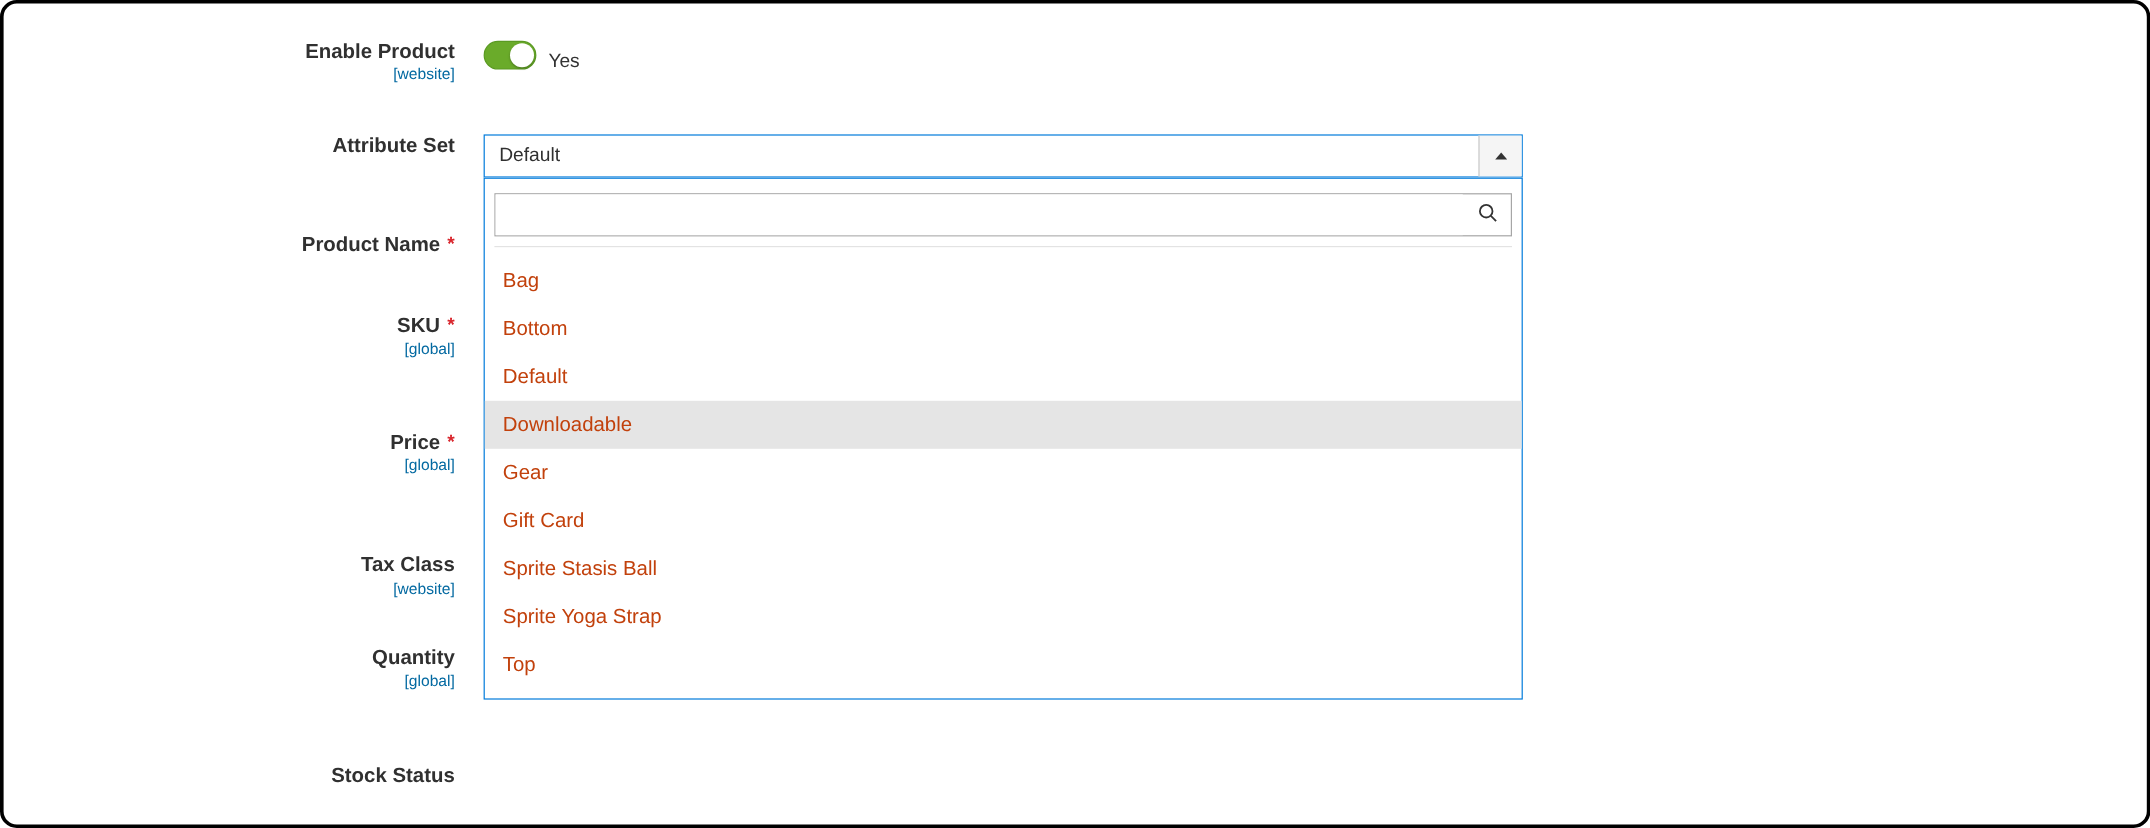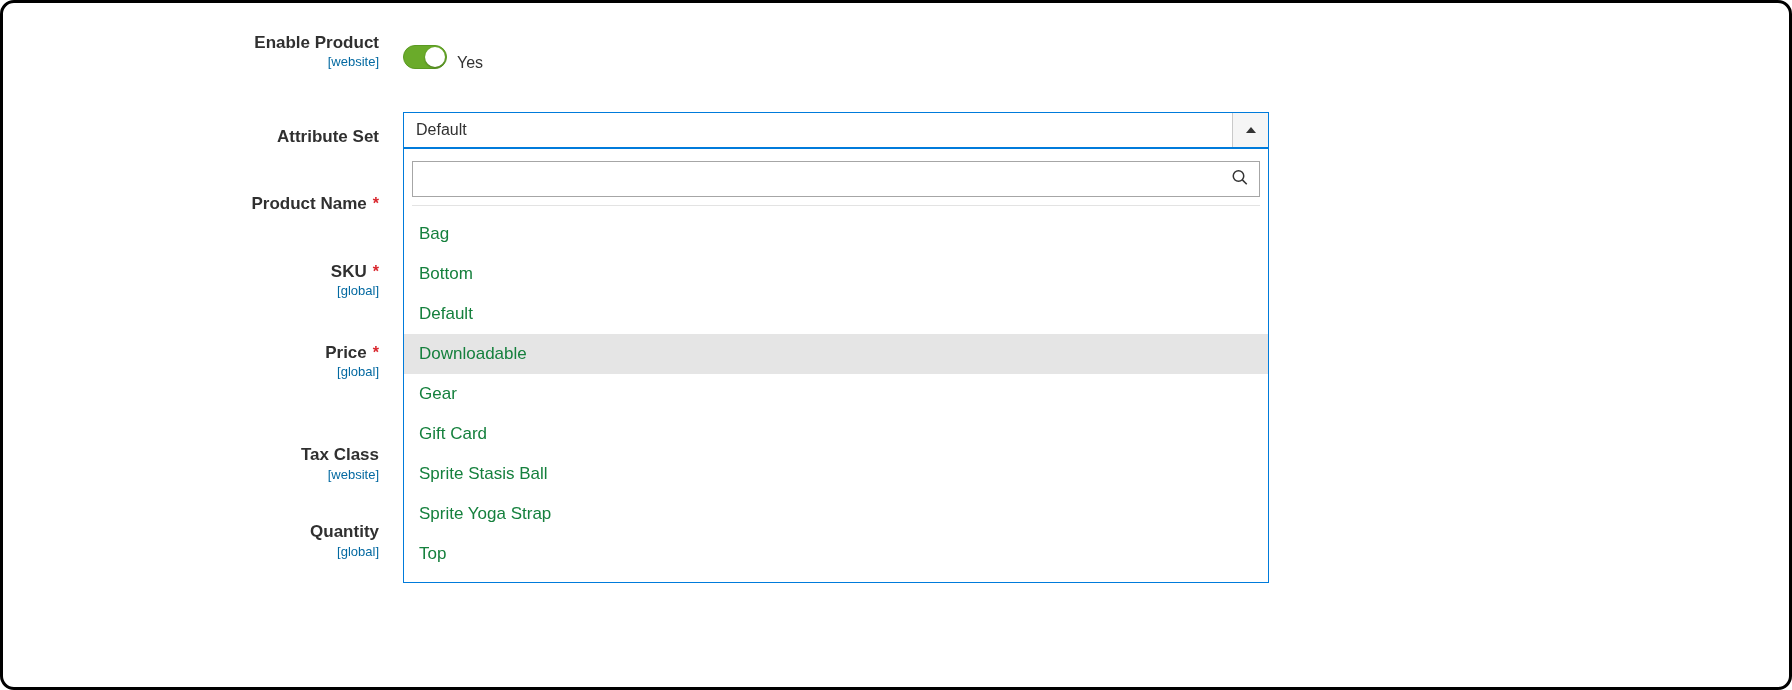--- a/index.html
+++ b/index.html
@@ -20,21 +20,21 @@
     overflow: hidden;
   }
   .inner {
     position: relative;
     width: 100%;
     height: 100%;
     padding: 30px 30px 0 30px;
   }
   .row {
     display: flex;
-    align-items: flex-end;
+    align-items: flex-start;
     margin-bottom: 0;
   }
   .label-col {
     width: 370px;
     min-width: 370px;
     padding-right: 24px;
     text-align: right;
   }
   .label-main {
     font-size: 17px;
@@ -59,21 +59,21 @@
   }
   .field-col {
     flex: 1;
     position: relative;
   }
 
   
   .row-enable  { margin-top: 0px; margin-bottom: 42px; }
   .row-attrset { margin-bottom: 46px; }
   .row-pname   { margin-bottom: 48px; }
-  .row-sku     { margin-bottom: 44px; }
+  .row-sku     { margin-bottom: 60px; }
   .row-price   { margin-bottom: 66px; }
   .row-tax     { margin-bottom: 40px; }
   .row-qty     { margin-bottom: 62px; }
   .row-stock   { margin-bottom: 0; }
 
   
   .toggle-wrap {
     display: flex;
     align-items: center;
     height: 26px;
@@ -173,21 +173,21 @@
     margin: 0 8px 4px 8px;
   }
   .dropdown ul {
     list-style: none;
     margin: 0;
     padding: 4px 0 8px 0;
   }
   .dropdown li {
     padding: 10px 15px;
     font-size: 17px;
-    color: #15803d;
+    color: #c2410c;
     cursor: pointer;
   }
   .dropdown li.highlight {
     background: #e5e5e5;
   }
 
   
   .stock-select {
     display: inline-flex;
     width: 145px;
@@ -320,16 +320,19 @@
 
     <div class="row row-qty">
       <div class="label-col">
         <div class="label-main">Quantity</div>
         <div class="label-scope">[global]</div>
       </div>
       <div class="field-col"></div>
     </div>
 
     <div class="row row-stock">
+      <div class="label-col">
+        <div class="label-main">Stock Status</div>
+      </div>
     </div>
 
   </div>
 </div>
 
 </body></html>

